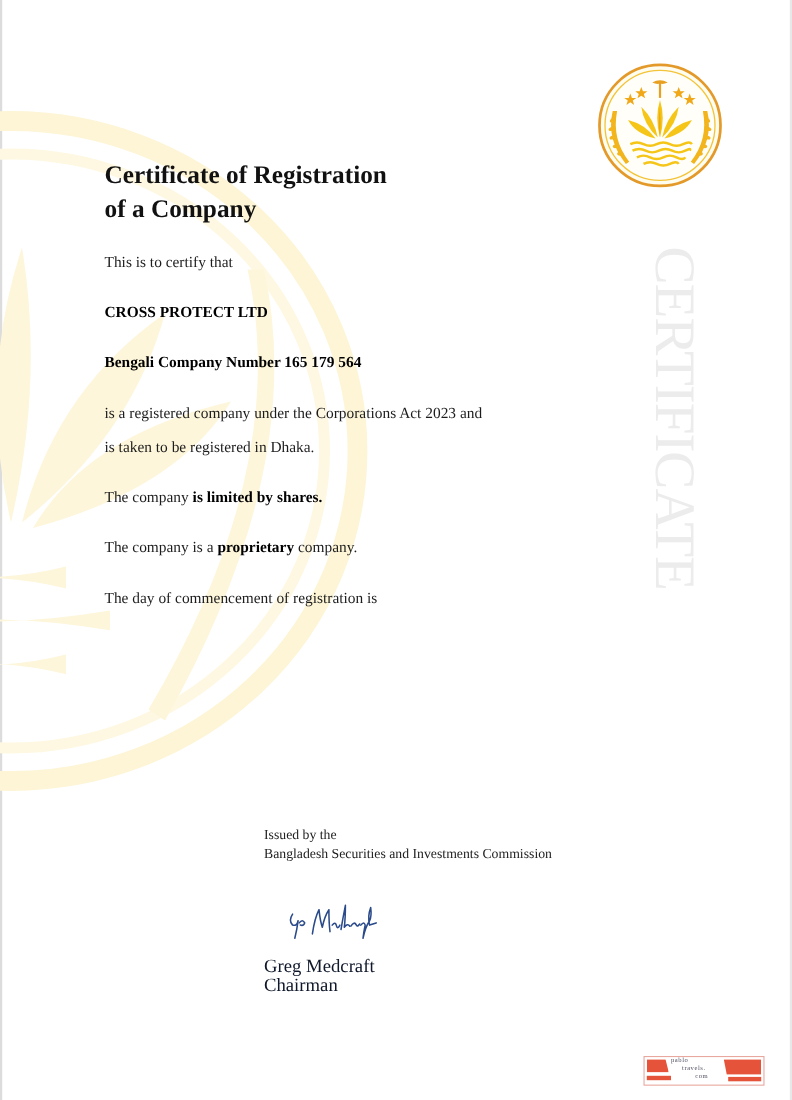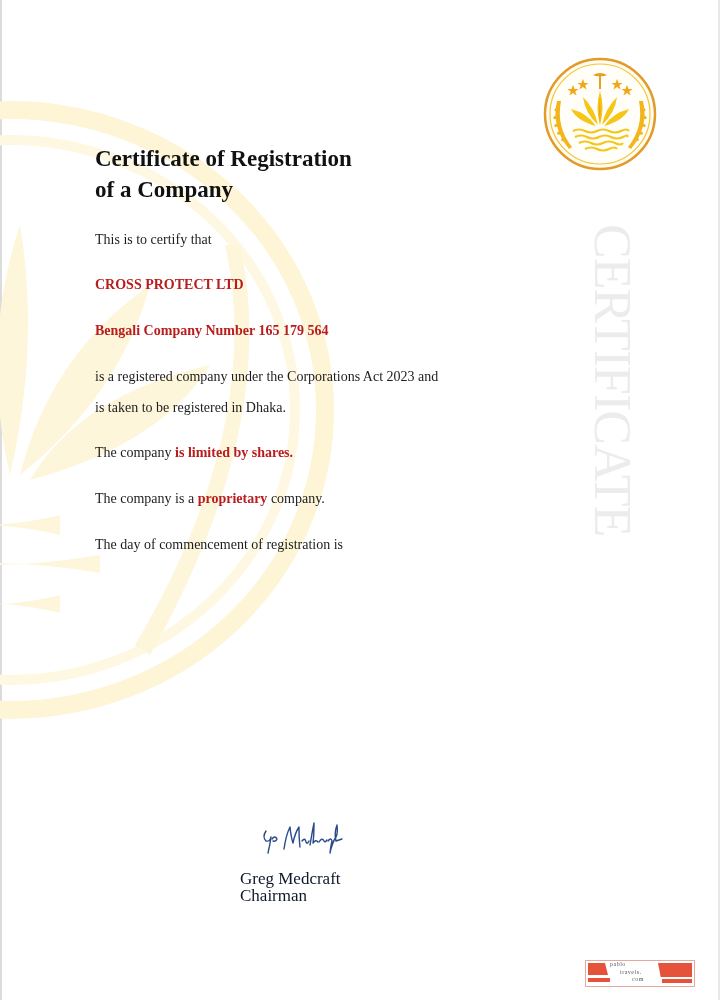--- a/index.html
+++ b/index.html
@@ -80,21 +80,21 @@
       line-height: 31px;
       margin: 0;
       color: #111;
     }
     .p {
       font-size: 14px;
       line-height: 22px;
       margin: 0;
       color: #1c1c1c;
     }
-    .b { font-weight: bold; color: #b91c1c; }
+    .b { font-weight: bold; color: #000000; }
 
     .issued {
       position: absolute;
       left: 240px;
       top: 751px;
       font-size: 12.5px;
       line-height: 17px;
       color: #222;
     }
     .signature {
@@ -261,20 +261,22 @@
   </p>
 
   <p class="p" style="margin-top:24px;">
     <span>The company is a </span><span class="b">proprietary</span><span> company.</span>
   </p>
 
   <p class="p" style="margin-top:24px;">The day of commencement of registration is</p>
 </div>
 
 <div class="issued">
+  <div>Issued by the</div>
+  <div>Bangladesh Securities and Investments Commission</div>
 </div>
 
 <svg class="signature" viewBox="0 0 110 45">
   <g fill="none" stroke="#2a4a8a" stroke-width="1.4" stroke-linecap="round" stroke-linejoin="round">
     <path d="M8 16 Q4 22 8 26 Q12 27 13 22 Q12 30 10 38"></path>
     <path d="M14 24 Q17 20 19 24 Q18 27 15 26"></path>
     <path d="M26 34 Q28 20 32 12 Q33 22 35 28 Q37 18 41 12 Q41 24 42 32"></path>
     <path d="M44 26 Q47 22 48 27 Q49 30 51 26"></path>
     <path d="M52 30 Q54 18 56 8 Q56 20 55 28 Q58 24 60 27"></path>
     <path d="M61 27 Q64 22 66 26 Q67 28 69 25"></path>

